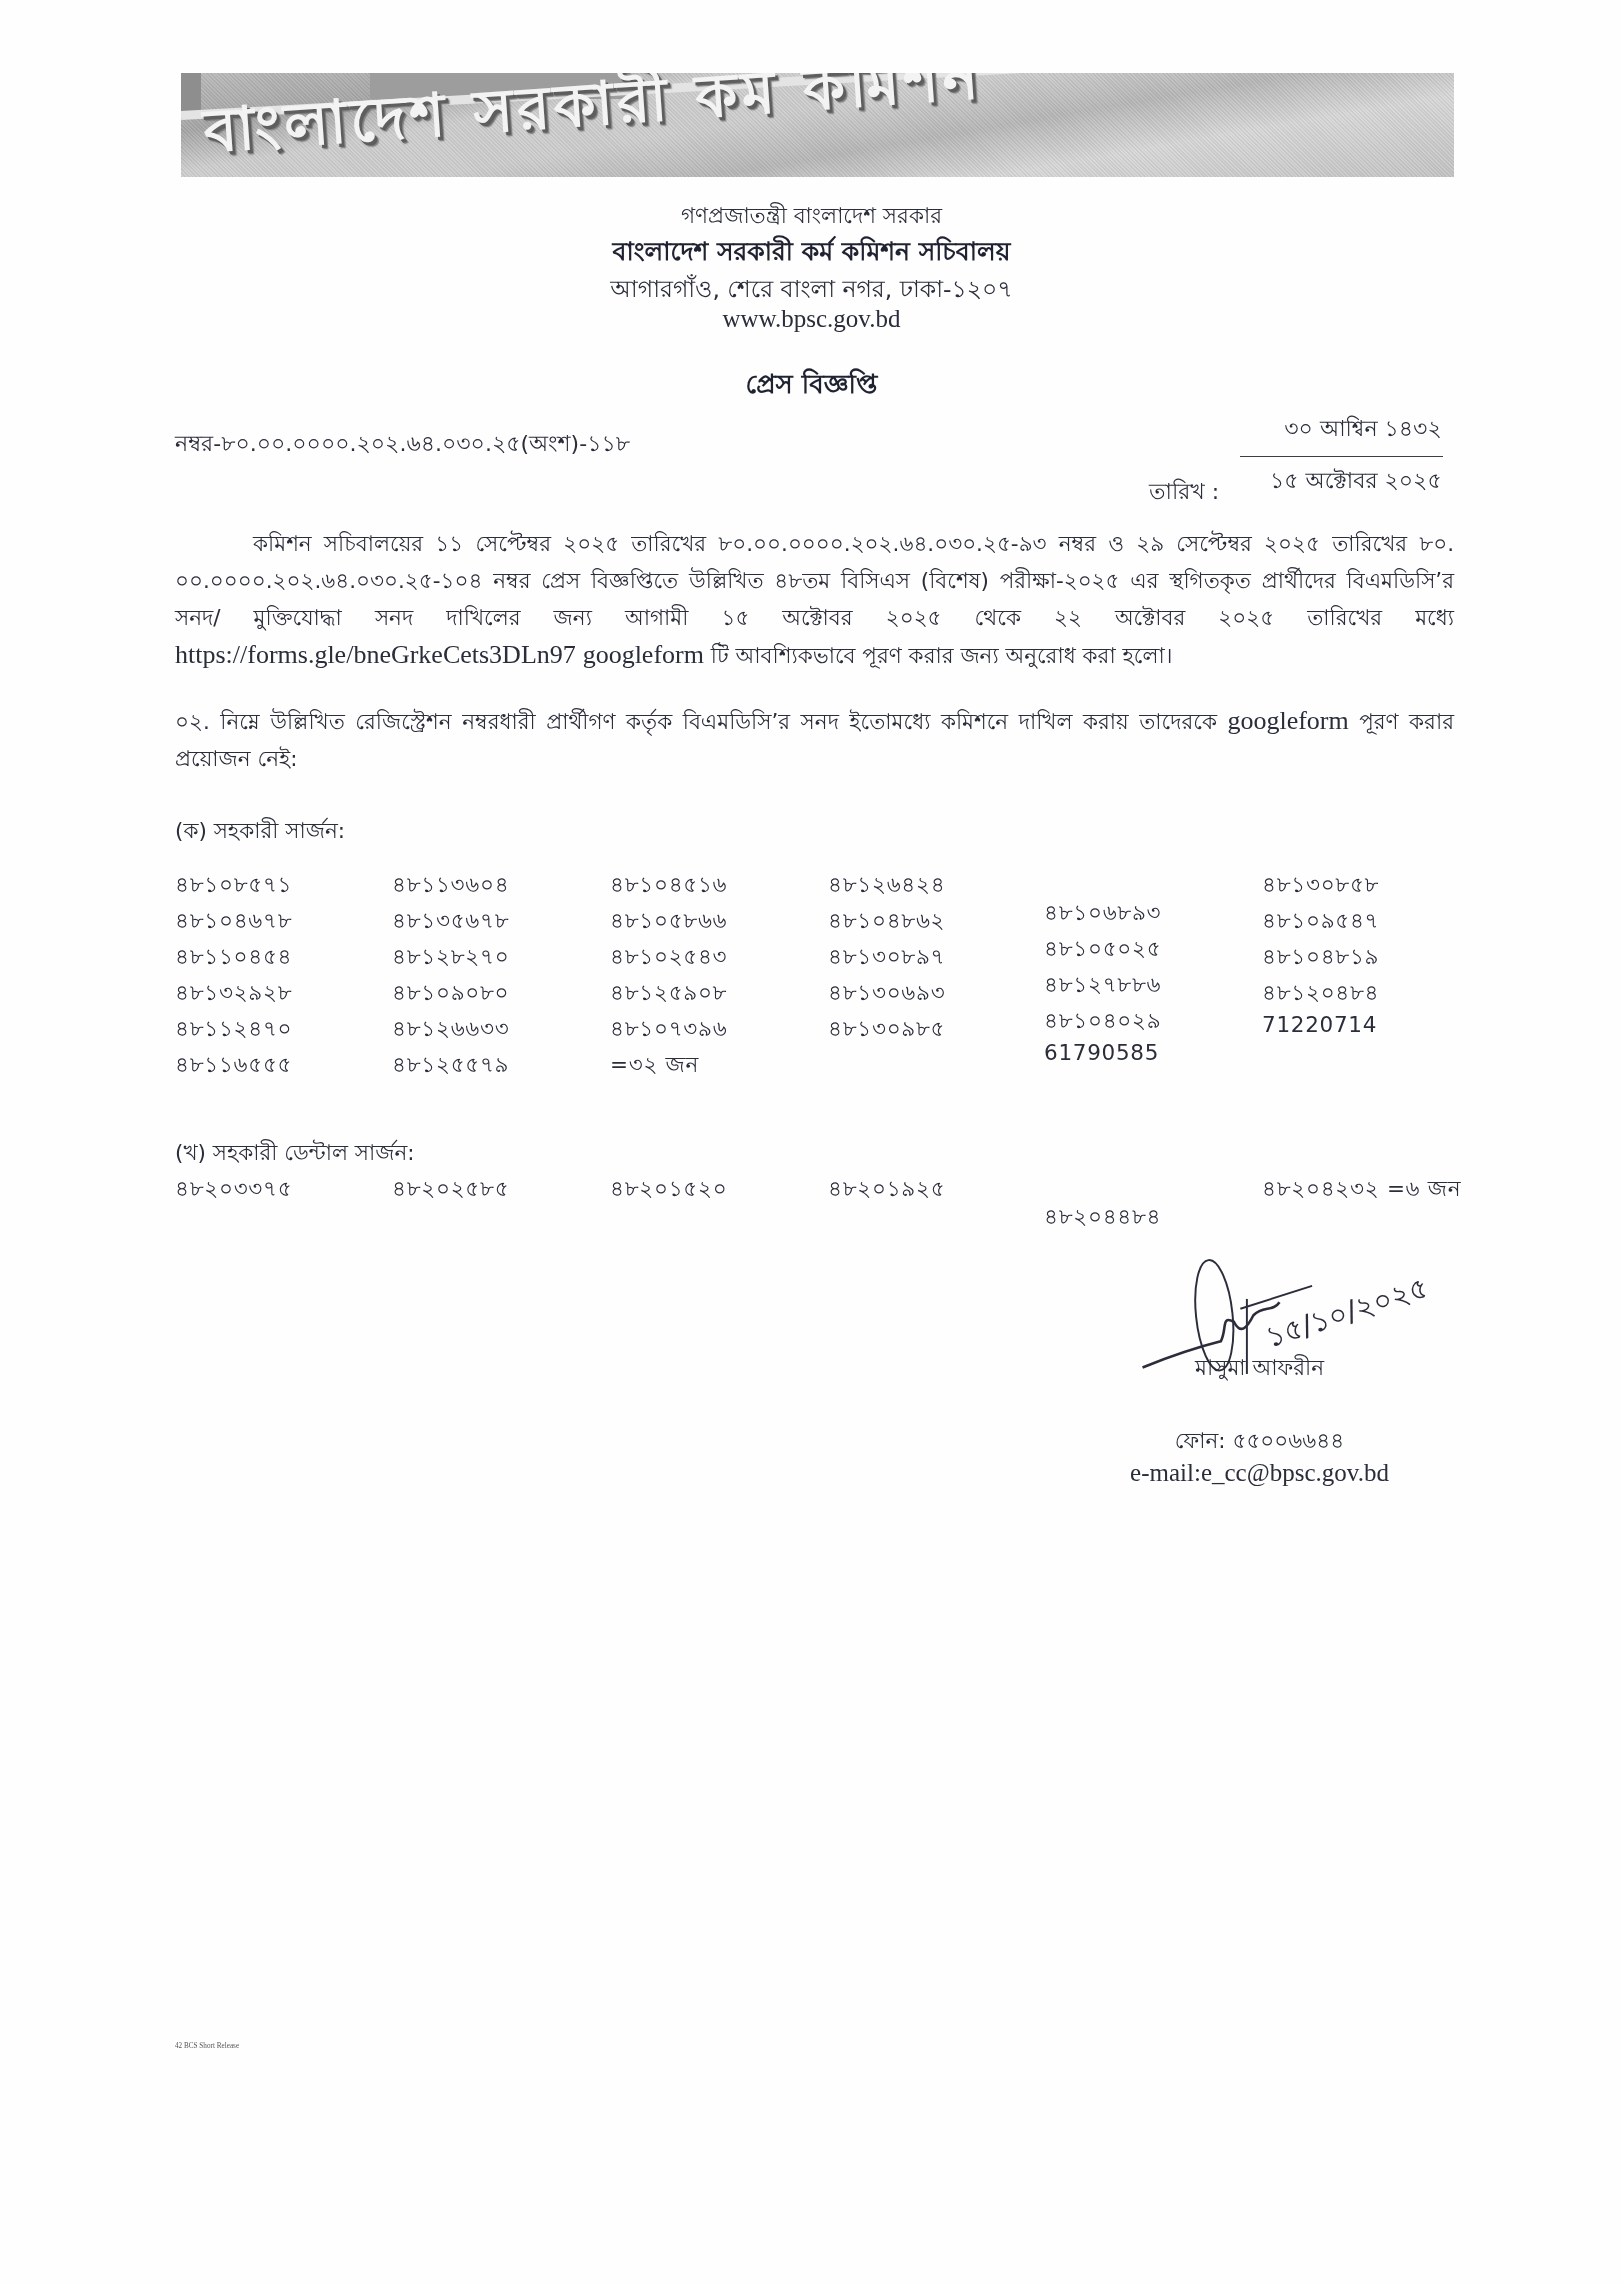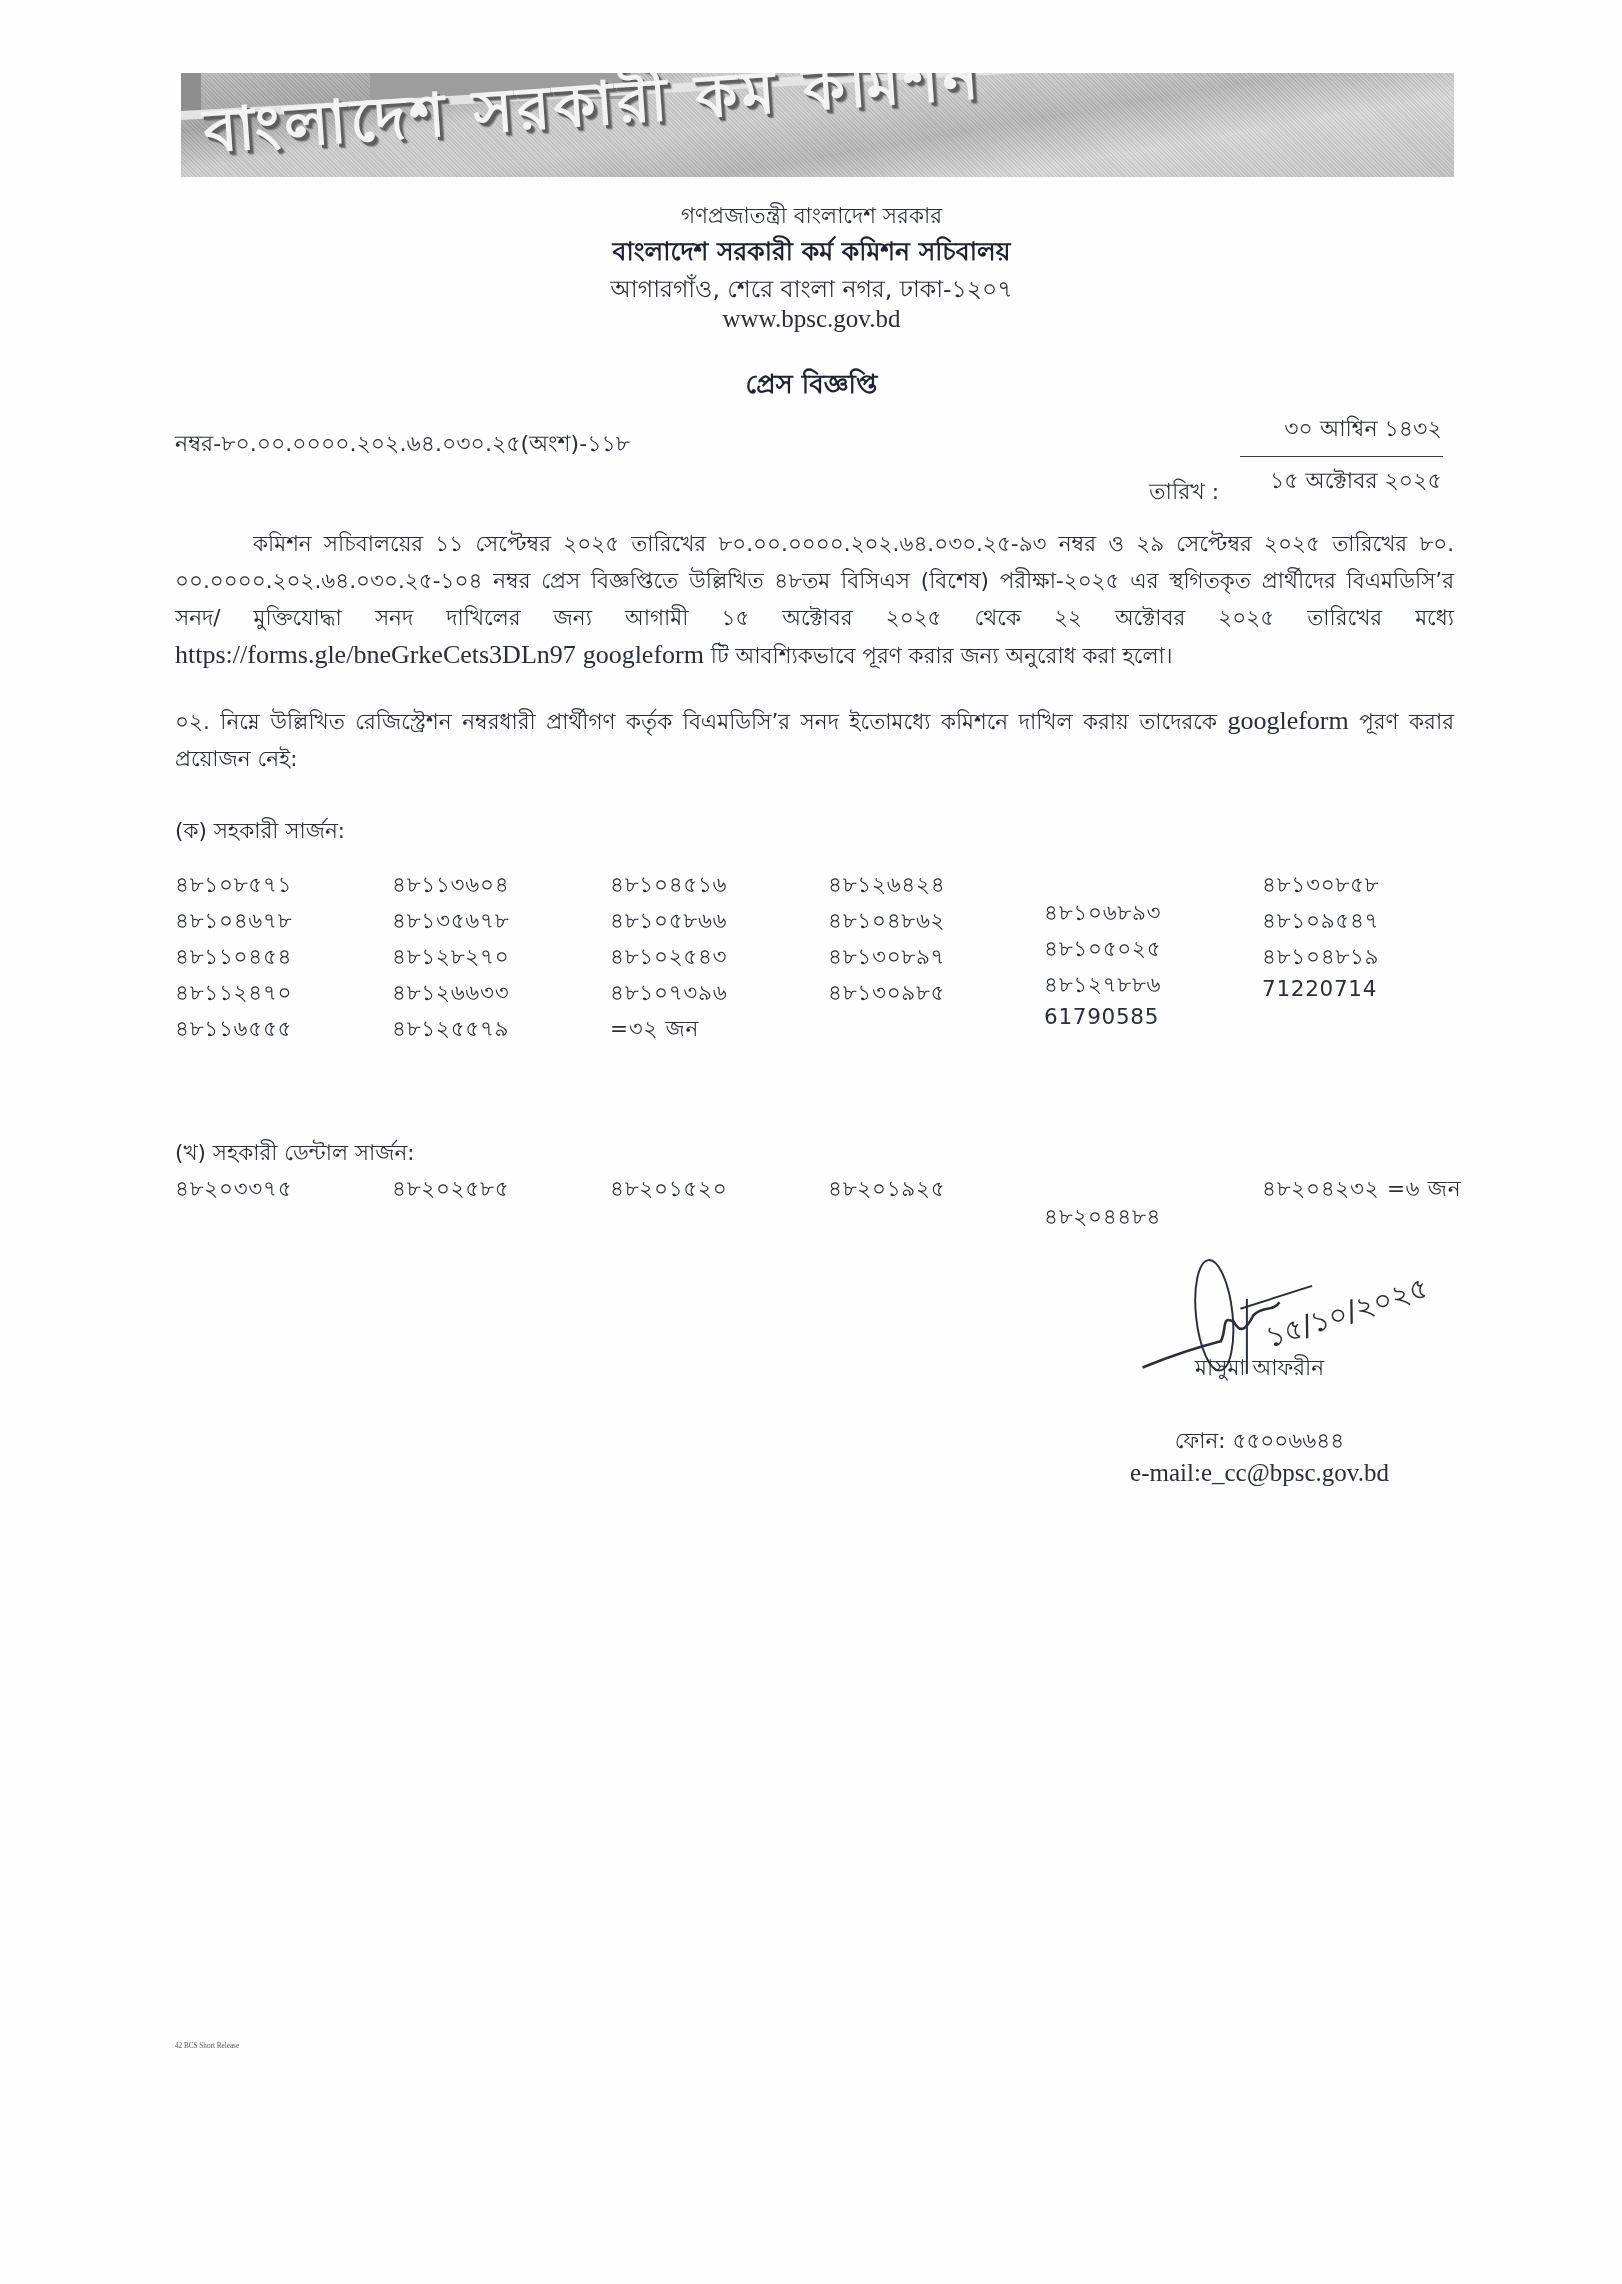--- a/index.html
+++ b/index.html
@@ -124,20 +124,28 @@
       </div>
       <div class="row">
         <span class="cell c0">৪৮১১০৪৫৪</span>
         <span class="cell c1">৪৮১২৮২৭০</span>
         <span class="cell c2">৪৮১০২৫৪৩</span>
         <span class="cell c3">৪৮১৩০৮৯৭</span>
         <span class="cell c4">৪৮১২৭৮৮৬</span>
         <span class="cell c5">৪৮১০৪৮১৯</span>
       </div>
       <div class="row">
+        <span class="cell c0">৪৮১৩২৯২৮</span>
+        <span class="cell c1">৪৮১০৯০৮০</span>
+        <span class="cell c2">৪৮১২৫৯০৮</span>
+        <span class="cell c3">৪৮১৩০৬৯৩</span>
+        <span class="cell c4">৪৮১০৪০২৯</span>
+        <span class="cell c5">৪৮১২০৪৮৪</span>
+      </div>
+      <div class="row">
         <span class="cell c0">৪৮১১২৪৭০</span>
         <span class="cell c1">৪৮১২৬৬৩৩</span>
         <span class="cell c2">৪৮১০৭৩৯৬</span>
         <span class="cell c3">৪৮১৩০৯৮৫</span>
         <span class="cell c4">61790585</span>
         <span class="cell c5">71220714</span>
       </div>
       <div class="row">
         <span class="cell c0">৪৮১১৬৫৫৫</span>
         <span class="cell c1">৪৮১২৫৫৭৯</span>

